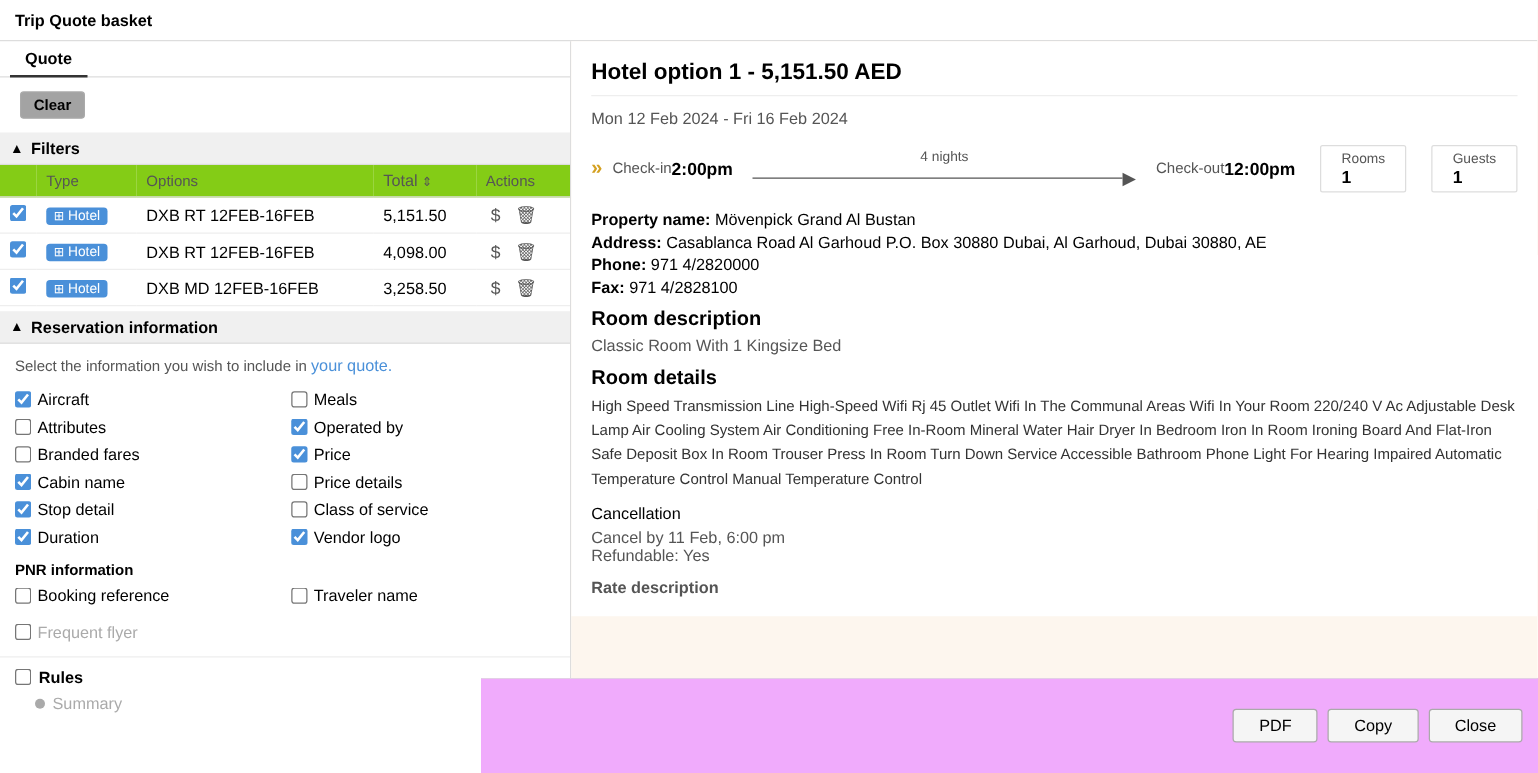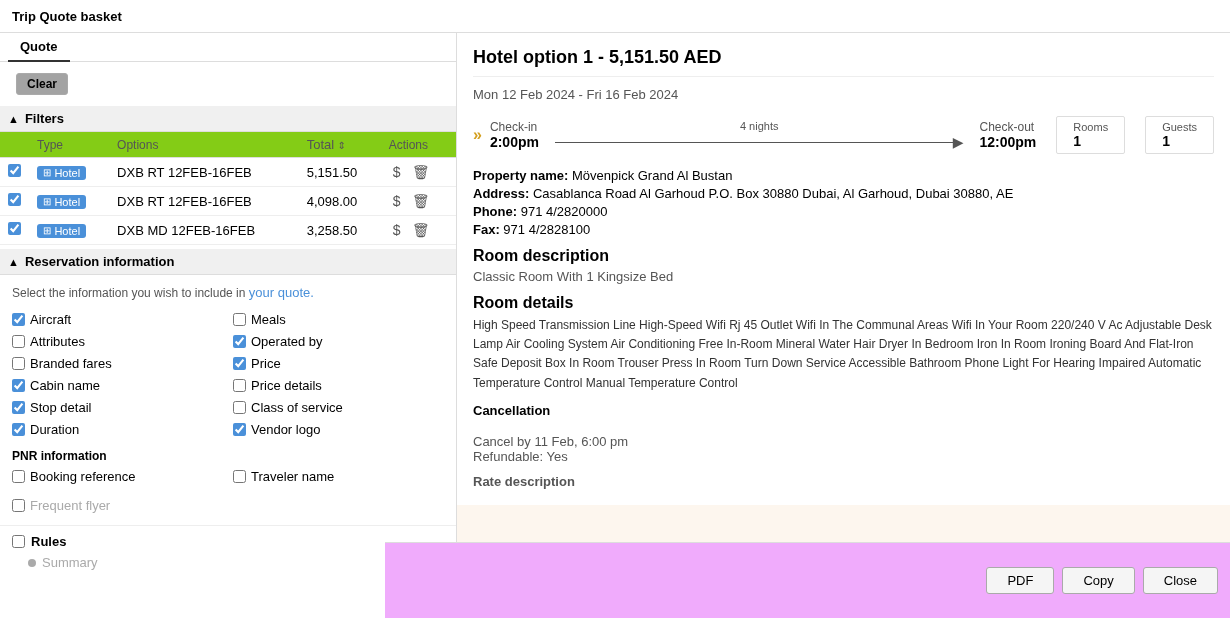--- a/index.html
+++ b/index.html
@@ -47,21 +47,21 @@
     
     .right-panel { flex: 1; overflow-y: auto; background: #fdf6ee; position: relative; }
 
     .hotel-detail { background: #fff; margin: 0; padding: 0 16px 16px 16px; }
 
     .hotel-title { font-size: 18px; font-weight: bold; padding: 14px 0 8px 0; border-bottom: 1px solid #eee; margin-bottom: 10px; }
 
     .date-range { color: #555; font-size: 13px; margin-bottom: 14px; }
 
     .checkin-row { display: flex; align-items: center; gap: 0; margin-bottom: 14px; }
-    .checkin-block { display: flex; flex-direction: column; }
+    .checkin-block { display: flex; flex-direction: row; }
     .checkin-label { font-size: 12px; color: #555; }
     .checkin-time { font-size: 14px; font-weight: bold; }
     .arrow-block { flex: 1; display: flex; flex-direction: column; align-items: center; margin: 0 16px; }
     .arrow-nights { font-size: 11px; color: #555; margin-bottom: 2px; }
     .arrow-line { display: flex; align-items: center; width: 100%; }
     .arrow-line-bar { flex: 1; height: 1px; background: #555; }
     .arrow-head { color: #555; font-size: 14px; }
     .forward-arrows { color: #d4a020; font-size: 16px; margin-right: 8px; font-weight: bold; }
     .rooms-guests { display: flex; gap: 20px; margin-left: 20px; }
     .rg-block { display: flex; flex-direction: column; border: 1px solid #ddd; padding: 4px 16px; border-radius: 2px; background: #fff; }
@@ -72,21 +72,21 @@
     .prop-line { margin-bottom: 3px; font-size: 13px; }
     .prop-line strong { color: #000; }
 
     .room-section { margin-bottom: 10px; }
     .room-section-title { font-weight: bold; margin-bottom: 4px; font-size: 16px; }
     .room-name { margin-bottom: 6px; color: #555; }
 
     .room-details-text { font-size: 12px; color: #333; line-height: 1.6; border-left: none; }
 
     .cancel-section { margin-bottom: 10px; }
-    .cancel-title { font-weight: bold; margin-bottom: 16px; }
+    .cancel-title { font-weight: normal; margin-bottom: 4px; }
     .cancel-info { font-size: 13px; color: #555; }
 
     .rate-section { font-weight: bold; font-size: 13px; color: #555; }
 
     
     .bottom-bar { position: fixed; bottom: 0; right: 0; width: calc(1230px - 385px); background: #f0abfc; border-top: 1px solid #ddd; padding: 24px 12px; display: flex; justify-content: flex-end; gap: 8px; z-index: 10; }
     .bottom-btn { padding: 5px 20px; border: 1px solid #aaa; background: #f5f5f5; cursor: pointer; font-size: 13px; border-radius: 3px; }
 
     input[type=checkbox] { accent-color: #4a90d9; }
   </style>

